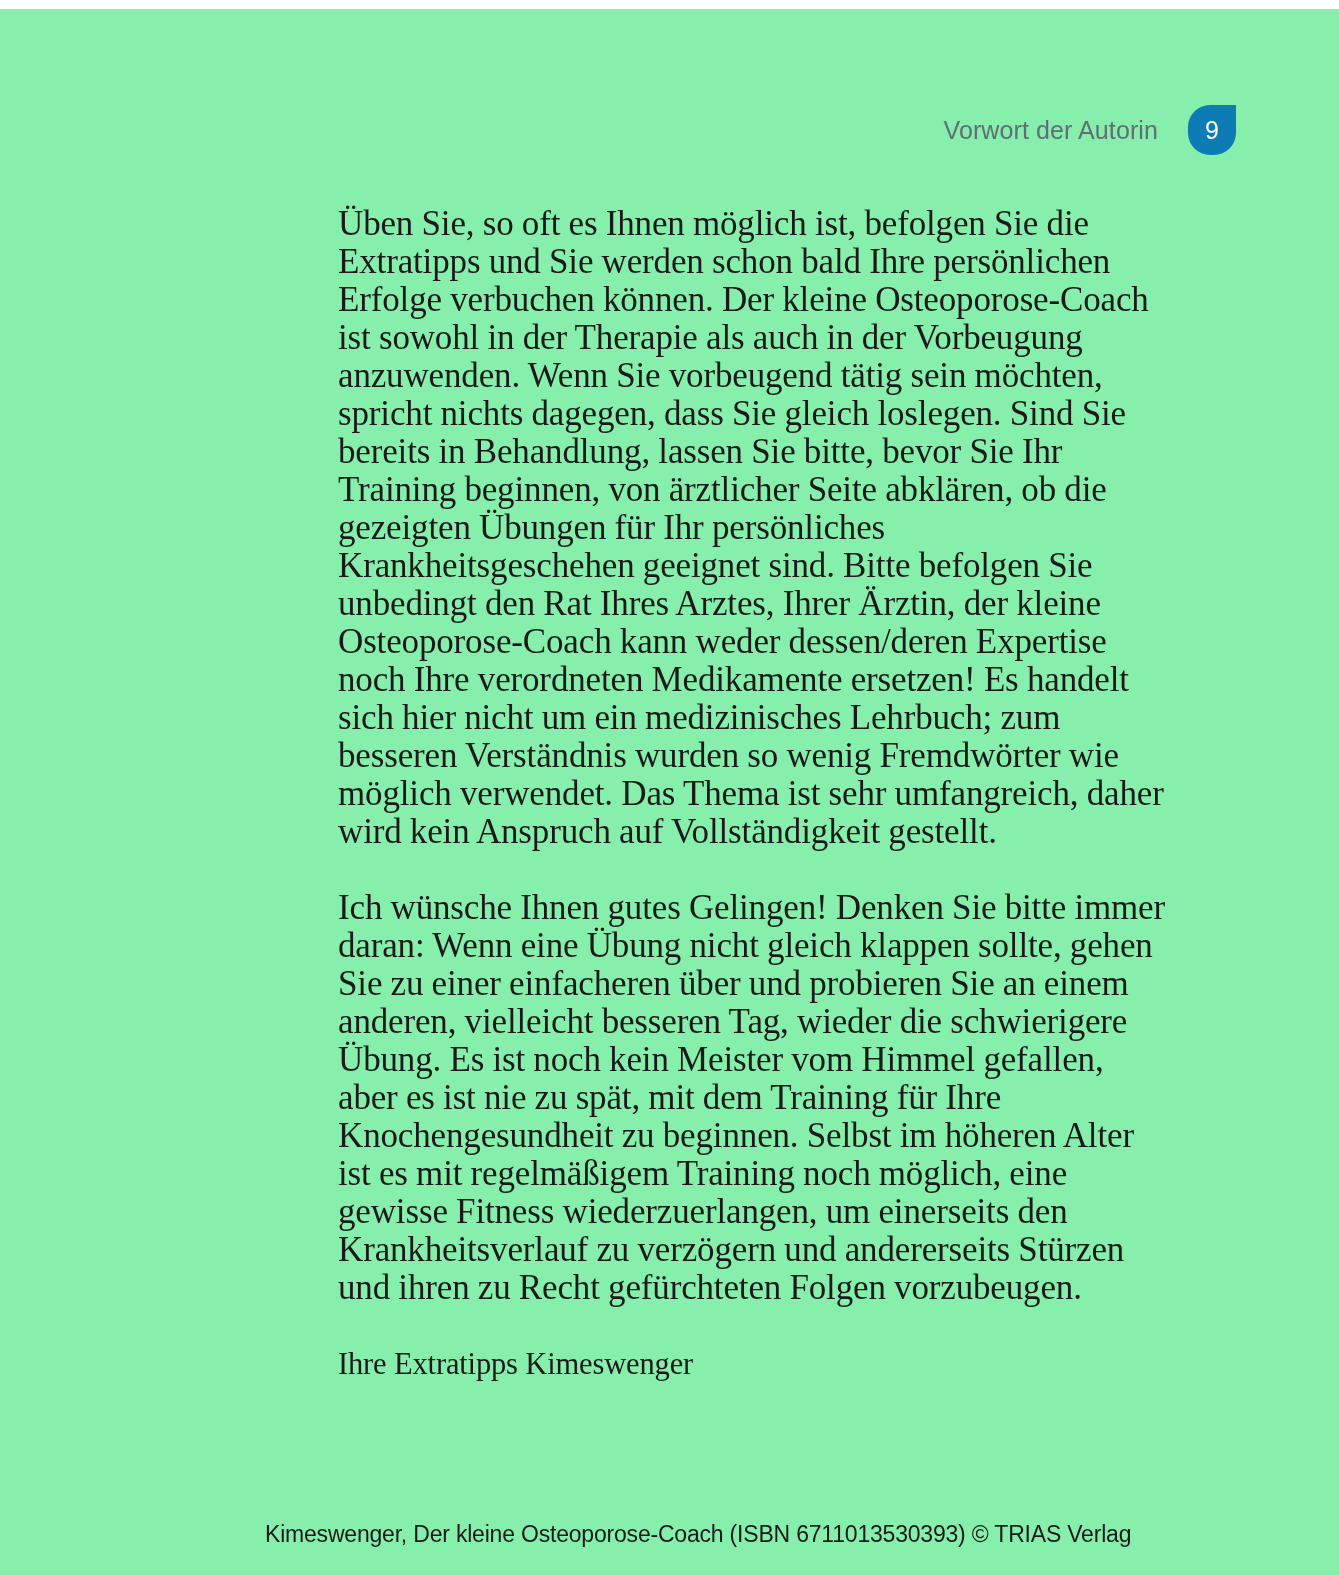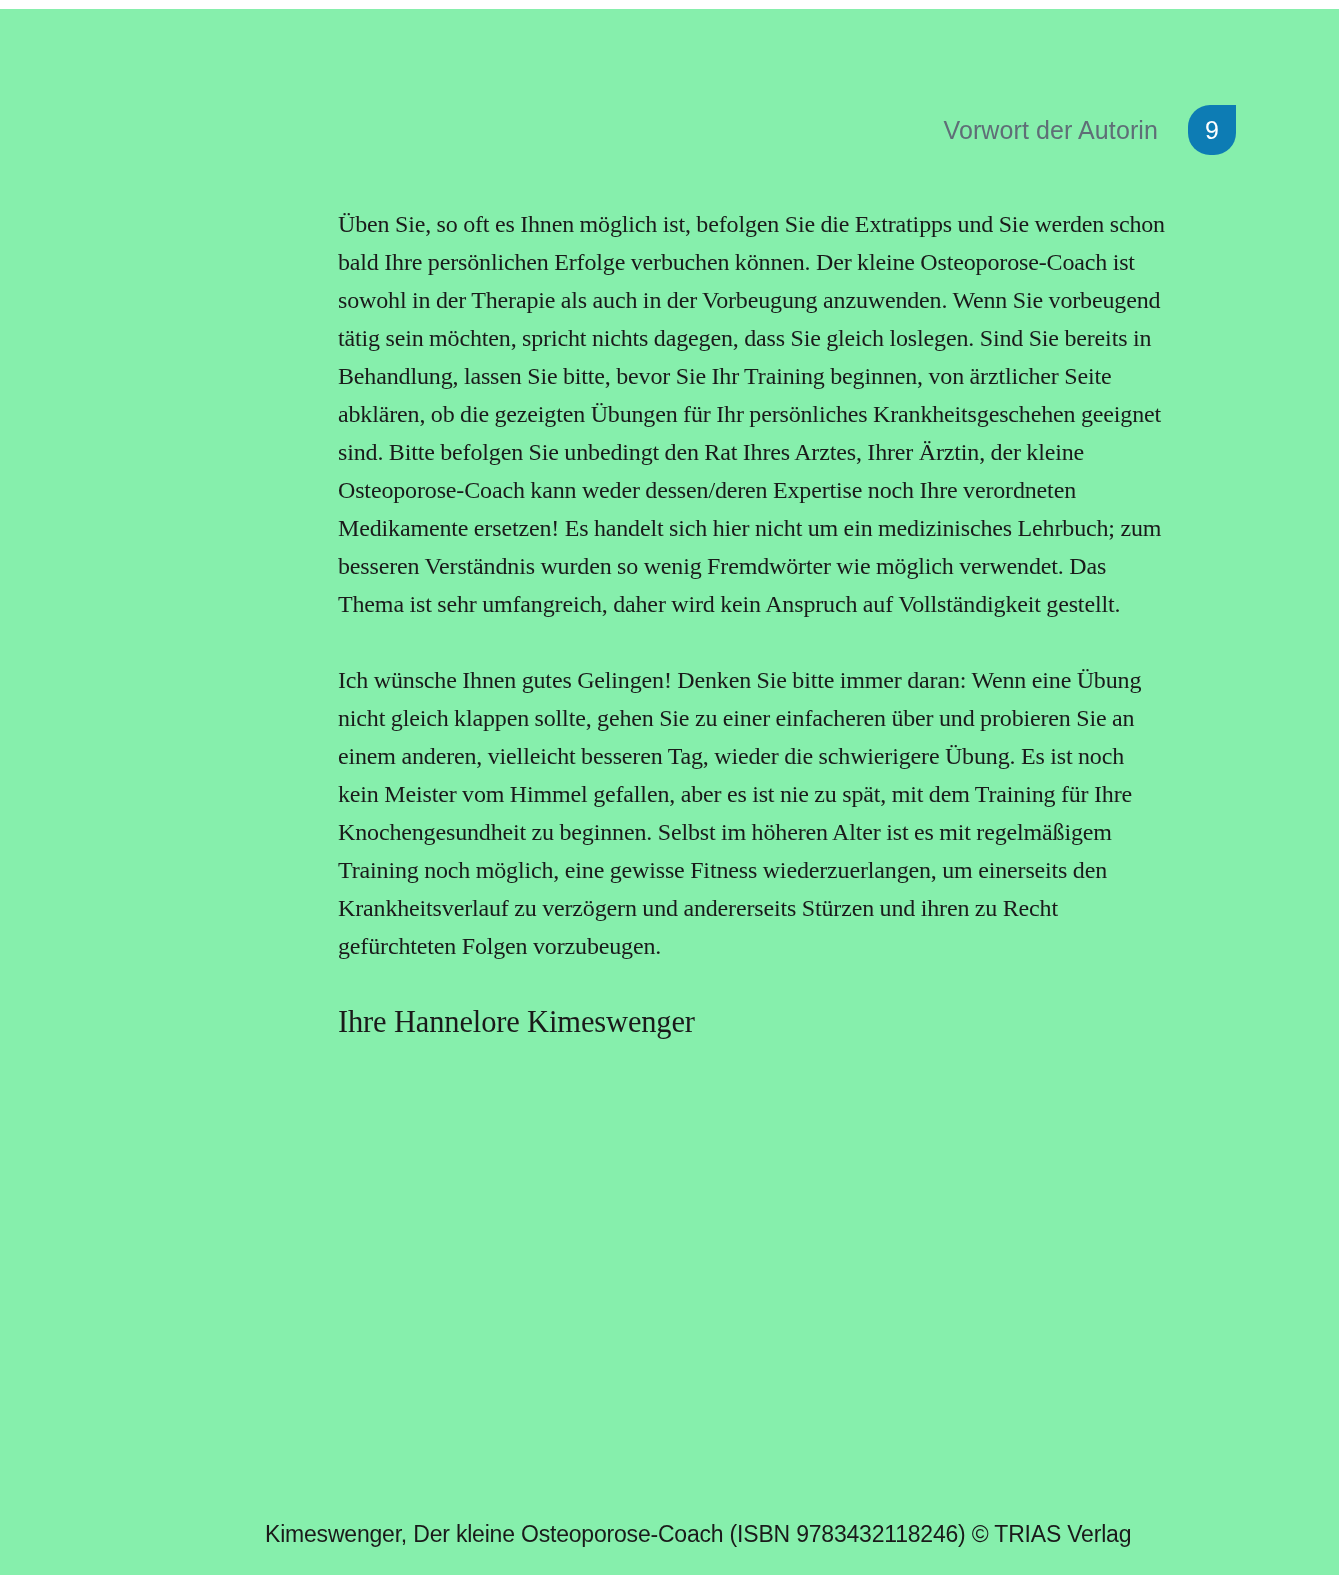--- a/index.html
+++ b/index.html
@@ -59,21 +59,21 @@
   
   .text-column {
     position: absolute;
     left: 338px;
     top: 196px;
     width: 828px;
   }
 
   .body-paragraph {
     font-family: "Liberation Serif", "DejaVu Serif", serif;
-    font-size: 24px;
+    font-size: 35px;
     line-height: 38px;
     color: #1a1a1a;
     margin: 0 0 38px 0;
     text-align: left;
     letter-spacing: -0.15px;
     word-spacing: -0.3px;
     hyphens: manual;
     -webkit-hyphens: manual;
   }
 
@@ -114,20 +114,20 @@
 <div class="page">
 
   <div class="running-head">
     <div class="running-head-title">Vorwort der Autorin</div>
     <div class="page-number-badge">9</div>
   </div>
 
   <div class="text-column">
     <p class="body-paragraph">Üben Sie, so oft es Ihnen möglich ist, befolgen Sie die Extratipps und Sie werden schon bald Ihre persönlichen Erfolge verbuchen können. Der kleine Osteoporose-Coach ist sowohl in der Therapie als auch in der Vorbeugung anzuwenden. Wenn Sie vorbeugend tätig sein möchten, spricht nichts dagegen, dass Sie gleich loslegen. Sind Sie bereits in Behandlung, lassen Sie bitte, bevor Sie Ihr Training beginnen, von ärztlicher Seite abklären, ob die gezeigten Übungen für Ihr persönliches Krankheitsgeschehen geeignet sind. Bitte befolgen Sie unbedingt den Rat Ihres Arztes, Ihrer Ärztin, der kleine Osteoporose-Coach kann weder dessen/deren Expertise noch Ihre verordneten Medikamente ersetzen! Es handelt sich hier nicht um ein medizinisches Lehrbuch; zum besseren Verständnis wurden so wenig Fremdwörter wie möglich verwendet. Das Thema ist sehr umfangreich, daher wird kein Anspruch auf Vollständigkeit gestellt.</p>
     <p class="body-paragraph">Ich wünsche Ihnen gutes Gelingen! Denken Sie bitte immer daran: Wenn eine Übung nicht gleich klappen sollte, gehen Sie zu einer einfacheren über und probieren Sie an einem anderen, vielleicht besseren Tag, wieder die schwierigere Übung. Es ist noch kein Meister vom Himmel gefallen, aber es ist nie zu spät, mit dem Training für Ihre Knochengesundheit zu beginnen. Selbst im höheren Alter ist es mit regelmäßigem Training noch möglich, eine gewisse Fitness wiederzuerlangen, um einerseits den Krankheitsverlauf zu verzögern und andererseits Stürzen und ihren zu Recht gefürchteten Folgen vorzubeugen.</p>
-    <p class="signature-line">Ihre Hannelore Kimeswenger</p>
+    <p class="signature-line">Ihre Extratipps Kimeswenger</p>
   </div>
 
   <div class="page-footer">
-    <div class="footer-text">Kimeswenger, Der kleine Osteoporose-Coach (ISBN 9783432118246) © TRIAS Verlag</div>
+    <div class="footer-text">Kimeswenger, Der kleine Osteoporose-Coach (ISBN 6711013530393) © TRIAS Verlag</div>
   </div>
 
 </div>
 
 </body></html>

